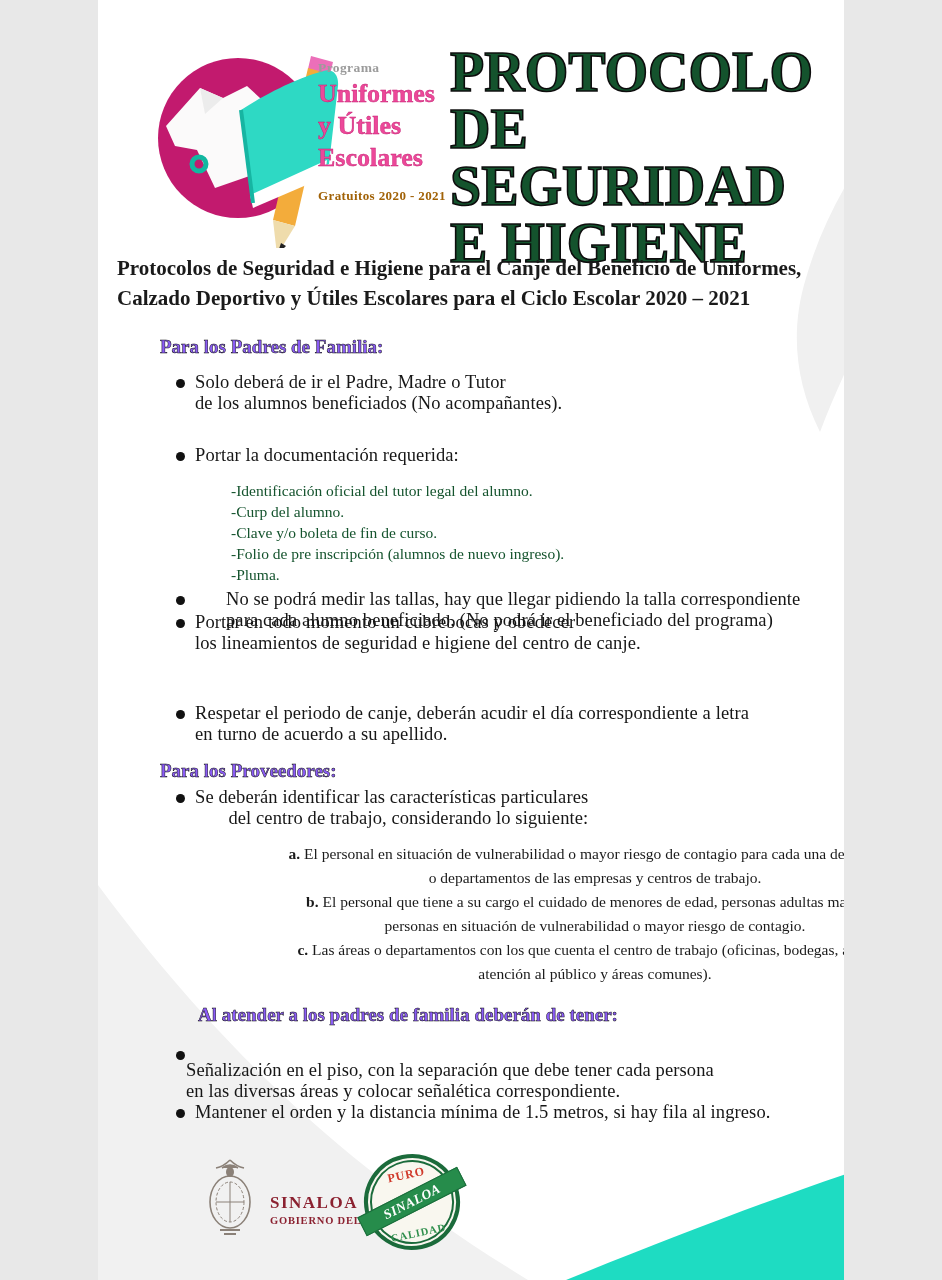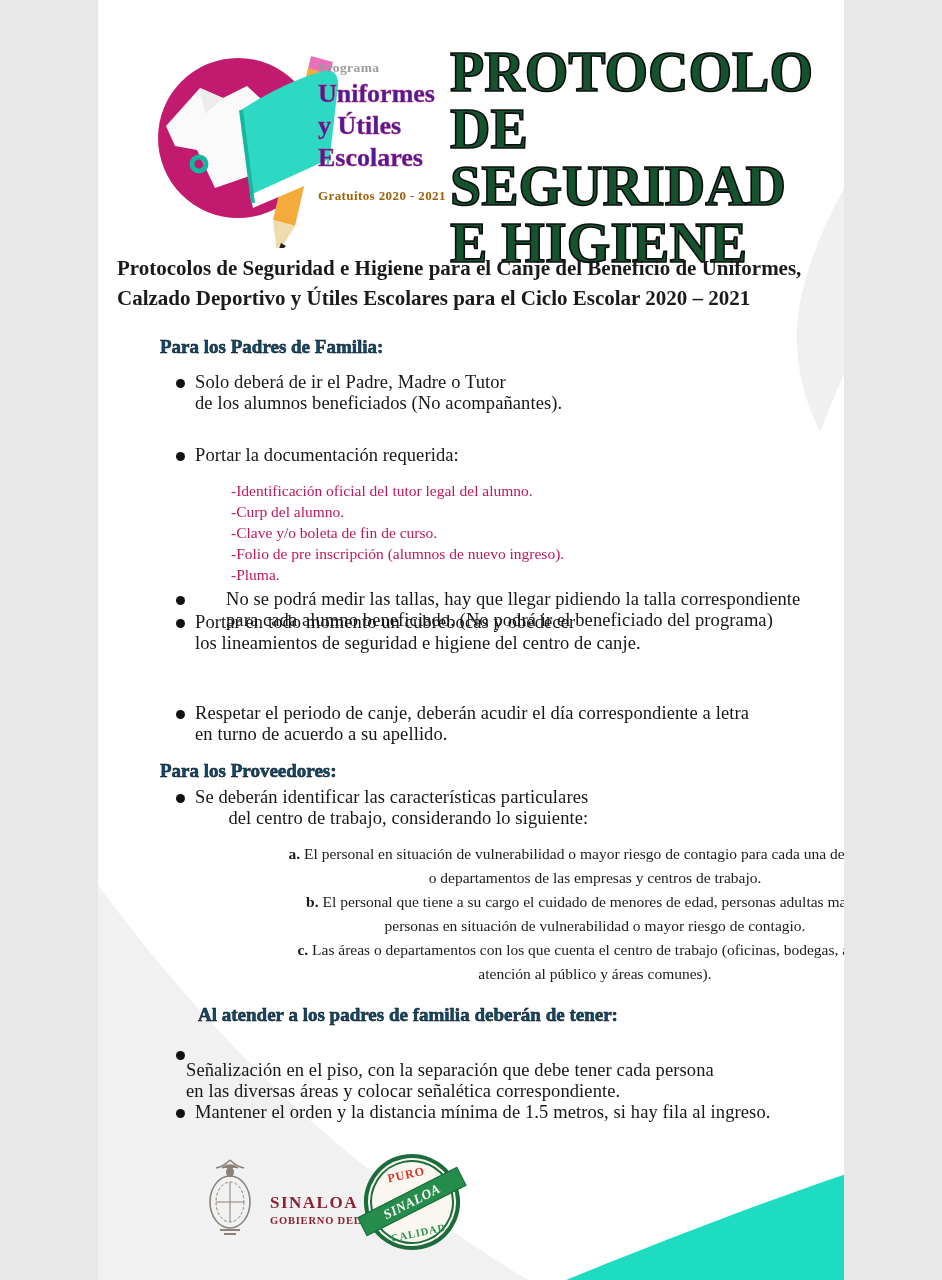--- a/index.html
+++ b/index.html
@@ -8,49 +8,49 @@
     position:relative; width:746px; height:1280px; margin:0 auto;
     background:#ffffff; overflow:hidden;
     font-family:Liberation Serif, serif; color:#141414;
   }
   svg.deco { position:absolute; left:0; top:0; width:942px; height:1280px; pointer-events:none; }
 
   
   #program-logo { position:absolute; left:55px; top:48px; width:215px; height:200px; }
   .logo-text { position:absolute; left:220px; }
   .logo-kicker { top:60px; font-size:13.5px; font-weight:700; color:#9b9b9b; letter-spacing:.4px; }
-  .logo-name  { top:78px; font-size:26px; line-height:32px; font-weight:700; color:#4c1d95; -webkit-text-stroke:.4px #C21A6E; }
+  .logo-name  { top:78px; font-size:26px; line-height:32px; font-weight:700; color:#ec4899; -webkit-text-stroke:.4px #C21A6E; }
   .logo-sub   { top:188px; font-size:13px; font-weight:700; color:#a16207; letter-spacing:.4px; }
 
   .doc-title {
     position:absolute; left:352px; top:44px;
     font-size:56px; line-height:57px; font-weight:700; color:#14532d;
     -webkit-text-stroke:1.6px #0d0d0d; letter-spacing:0;
   }
 
   
   .ml { white-space:pre-line; }
   .intro {
     position:absolute; left:0; top:253px; width:942px; text-align:left;
     font-size:21px; line-height:30px; font-weight:700; color:#1a1a1a;padding-left:19px;
   }
   .sec-h {
-    position:absolute; font-size:19px; font-weight:700; color:#0c4a6e;
+    position:absolute; font-size:19px; font-weight:700; color:#8b5cf6;
     -webkit-text-stroke:.5px #0f0f0f;
   }
   .bullet { position:absolute; left:78px; display:flex; }
   .bullet .dot {
     width:9px; height:9px; border-radius:50%; background:#111;
     margin-top:7px; flex:none;
   }
   .bullet p {
     margin-left:10px; font-size:18.5px; line-height:21px; color:#161616;
     letter-spacing:.1px;
   }
-  .doclist { position:absolute; left:133px; top:480px; font-size:15.5px; line-height:21px; color:#be185d; }
+  .doclist { position:absolute; left:133px; top:480px; font-size:15.5px; line-height:21px; color:#14532d; }
   .abc { position:absolute; left:137px; width:720px; font-size:15.5px; line-height:23.5px; color:#1b1b1b;text-align:center; }
   .abc b { font-weight:700; }
 
   
   #gov-logo { position:absolute; left:100px; top:1156px; }
   .gov-name { position:absolute; left:172px; top:1193px; font-size:17px; font-weight:700; color:#8B2130; letter-spacing:1.5px; }
   .gov-sub  { position:absolute; left:172px; top:1215px; font-size:10.5px; font-weight:700; color:#8B2130; letter-spacing:.8px; }
 
   #seal {
     position:absolute; left:266px; top:1154px; width:96px; height:96px;

